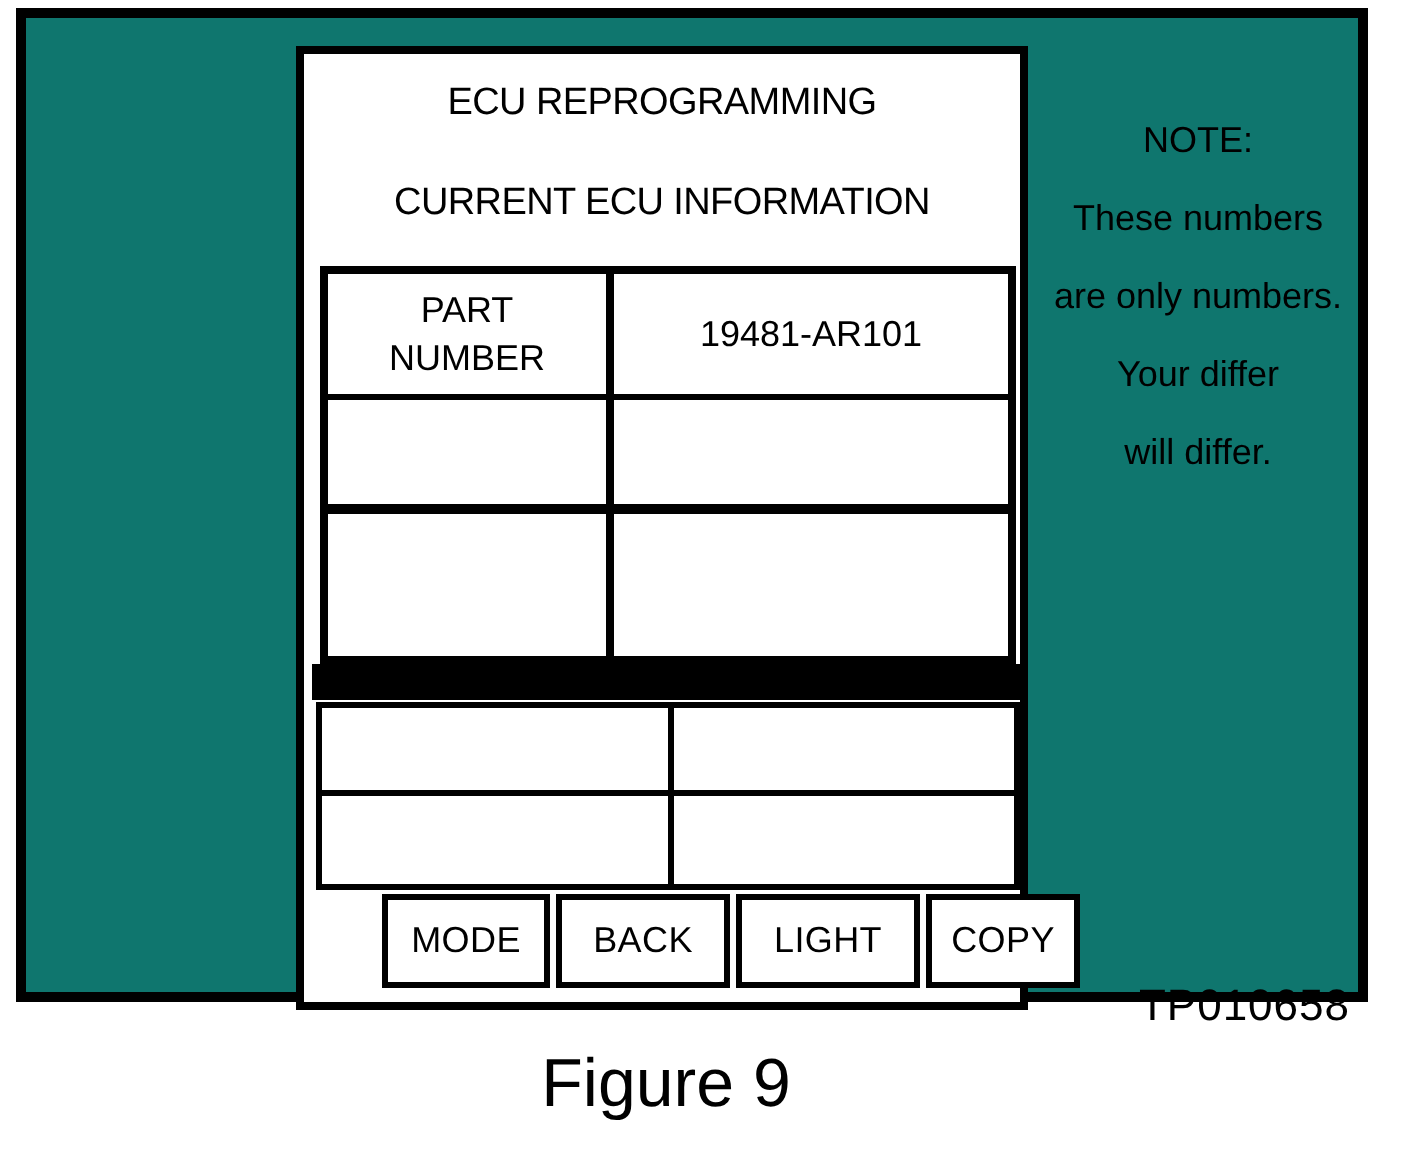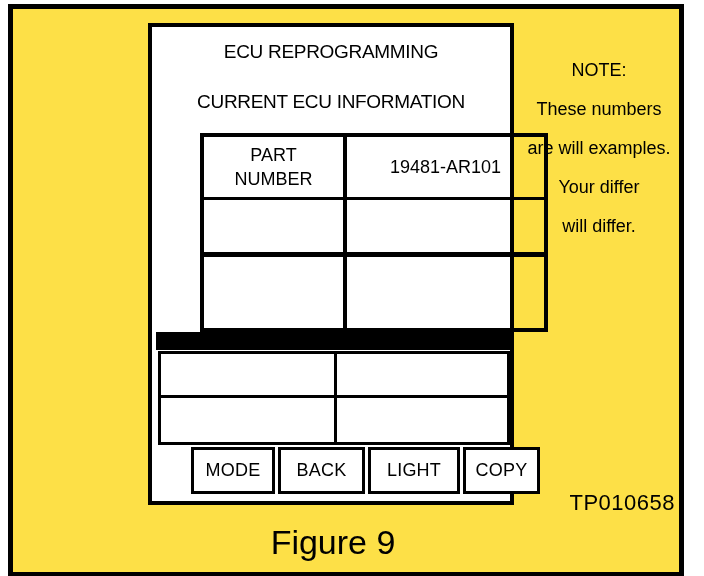--- a/index.html
+++ b/index.html
@@ -12,23 +12,23 @@
     overflow: hidden;
   }
   #canvas {
     position: absolute; left: 0; top: 0;
     width: 704px; height: 576px;
     background: #ffffff;
   }
   
   .outer-box {
     position: absolute; left: 8px; top: 4px;
-    width: 676px; height: 573px;
+    width: 676px; height: 497px;
     border: 5px solid #000;
-    background: #fde047;
+    background: #0f766e;
   }
   
   .screen-box {
     position: absolute; left: 135px; top: 14px;
     width: 366px; height: 482px;
     border: 4px solid #000;
     background: #fff;
   }
   .screen-title, .screen-subtitle {
     position: absolute; left: 0; right: 0;
@@ -38,21 +38,21 @@
     white-space: nowrap;
   }
   .screen-title { top: 14px; }
   .screen-subtitle { top: 64px; }
 
   
   .upper-table {
     position: absolute; left: 8px; top: 106px;
     width: 348px; height: 199px;
     border: 4px solid #000;
-    display: flex; flex-direction: column; margin-left: 40px;
+    display: flex; flex-direction: column;
   }
   .ut-row { display: flex; }
   .ut-row.r1 { height: 63px; border-bottom: 3px solid #000; }
   .ut-row.r2 { height: 57px; border-bottom: 5px solid #000; }
   .ut-row.r3 { flex: 1; }
   .ut-cell {
     display: flex; align-items: center; justify-content: center;
     text-align: center;
     font-size: 18px; line-height: 24px;
   }
@@ -183,21 +183,21 @@
       <div class="fn-button b-mode">MODE</div>
       <div class="fn-button b-back">BACK</div>
       <div class="fn-button b-light">LIGHT</div>
       <div class="fn-button b-copy">COPY</div>
 
     </div>
 
     <div class="note">
       <div>NOTE:</div>
       <div>These numbers</div>
-      <div>are will examples.</div>
+      <div>are only numbers.</div>
       <div>Your differ</div>
       <div>will differ.</div>
     </div>
 
     <div class="doc-code">TP010658</div>
 
   </div>
 
   <div class="figure-caption">Figure 9</div>
 

